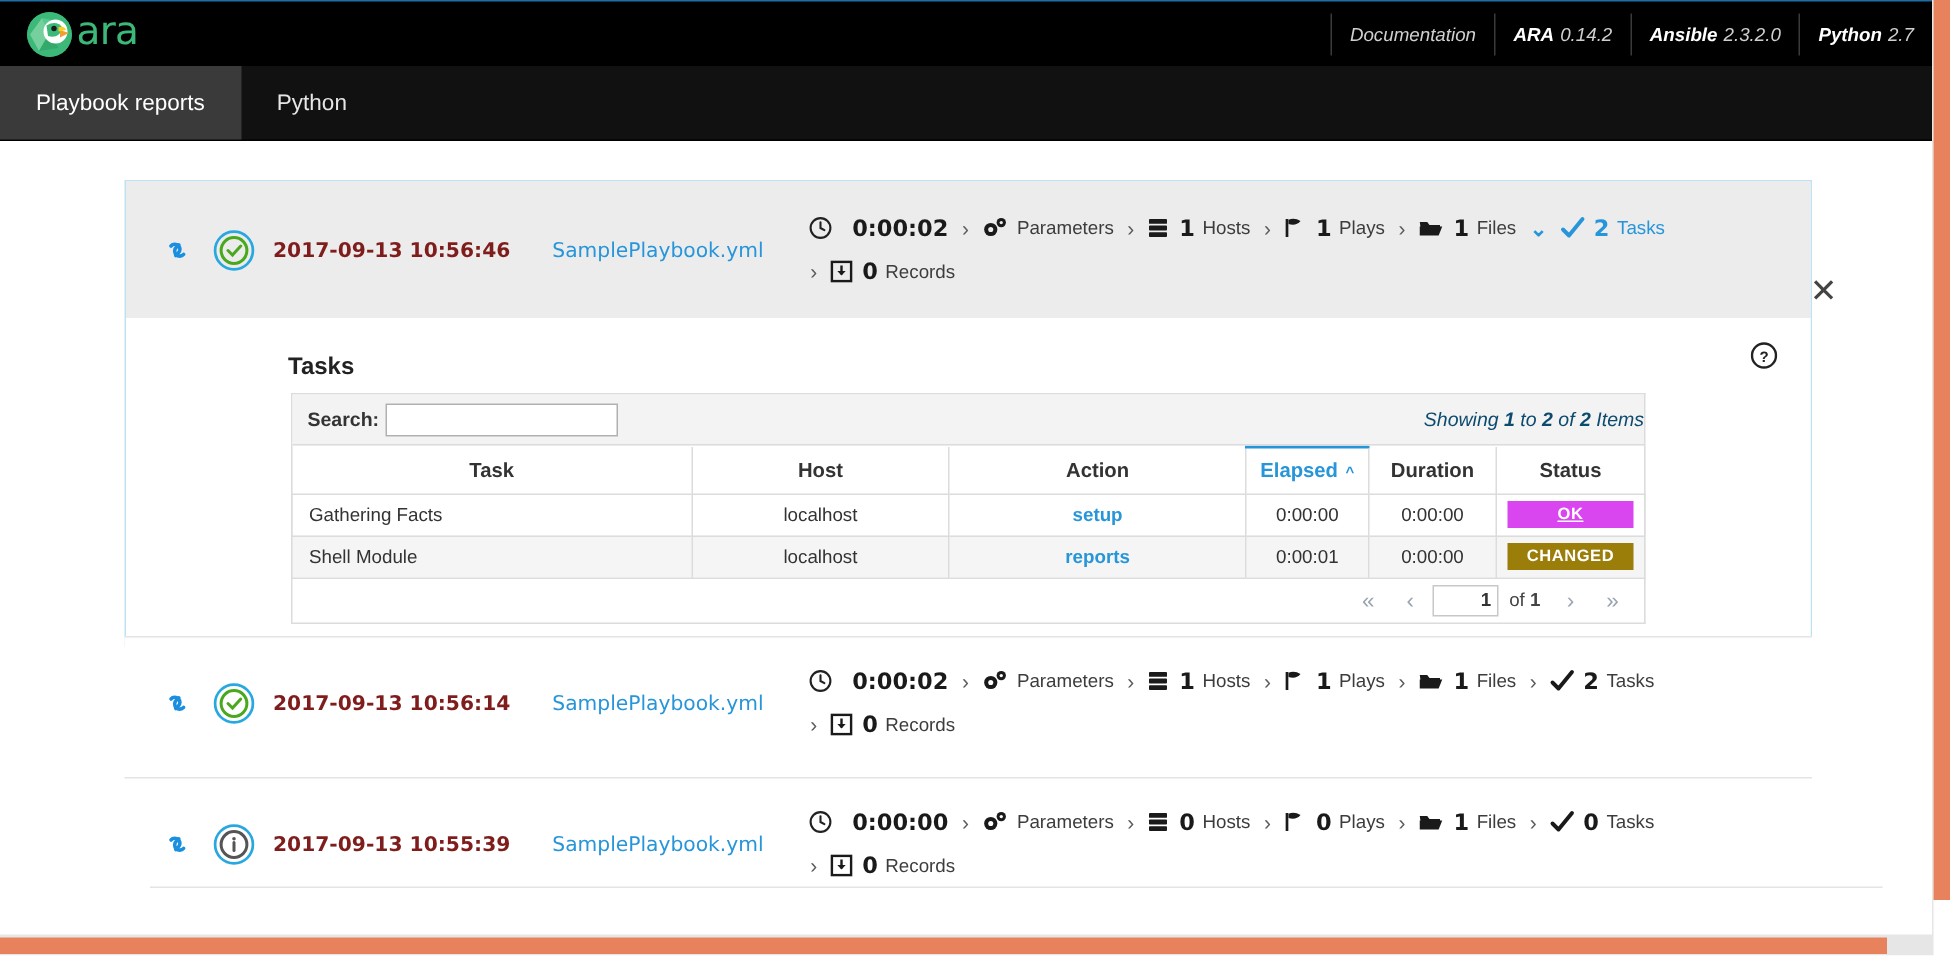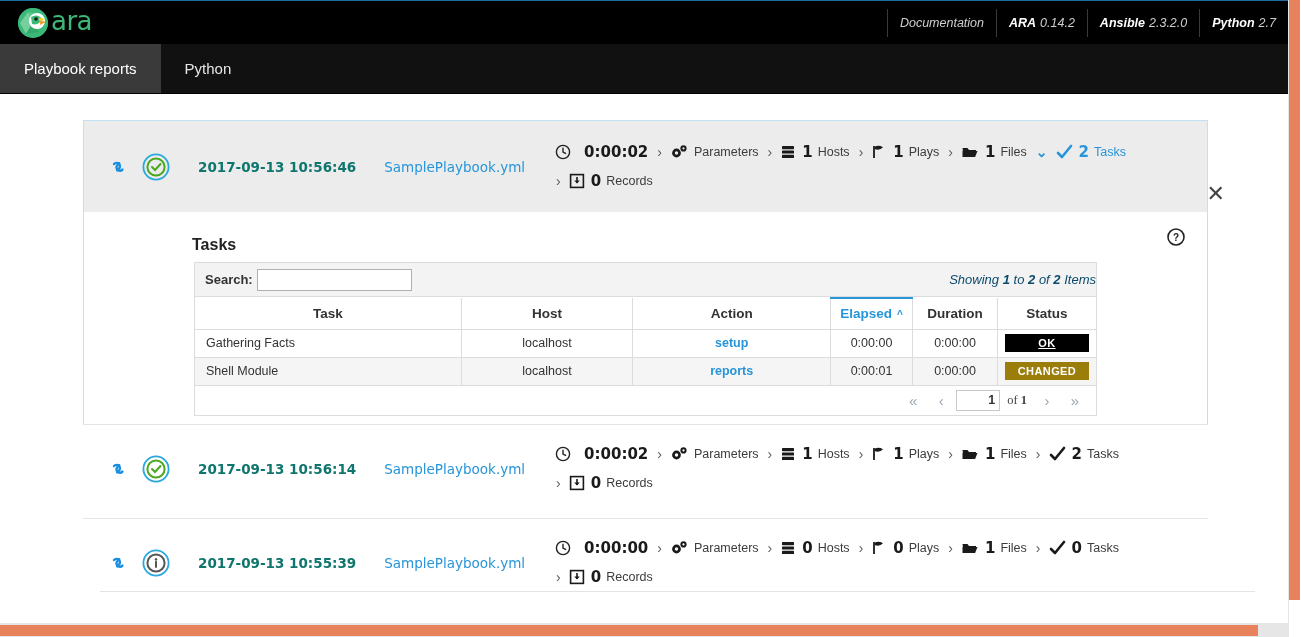--- a/index.html
+++ b/index.html
@@ -55,21 +55,21 @@
     position:relative;
   }
   .plain-row {
     position:absolute; left:83px; width:1125px; height:88px;
     display:flex; align-items:center; padding-left:25px;
     border-top:1px solid #e4e4e4; background:#fff;
   }
 
   .icon-link { width:26px; height:22px; flex:0 0 auto; }
   .status-circle { width:28px; height:28px; margin-left:8px; flex:0 0 auto;}
-  .stamp { font-size:13.5px; color:#0f766e; font-weight:bold; margin-left:28px; white-space:nowrap;
+  .stamp { font-size:13.5px; color:#7f1d1d; font-weight:bold; margin-left:12px; white-space:nowrap;
            font-family:"DejaVu Sans", sans-serif;}
   .pbname { font-size:13.5px; color:#2795d9; margin-left:28px; white-space:nowrap; cursor:pointer;
             font-family:"DejaVu Sans", sans-serif;}
 
   .stats { margin-left:30px; display:flex; flex-wrap:wrap; width:700px; row-gap:2px; }
   .stat { display:flex; align-items:center; height:27px; white-space:nowrap; }
   .stat .chev { color:#5c5c5c; font-size:14px; margin:0 8px 0 9px; }
   .stat .chev.down { color:#2795d9; font-weight:bold; }
   .stat .gi { margin-right:6px; display:flex; align-items:center; }
   .stat .num { font-size:15px; font-weight:bold; color:#1a1a1a; margin-right:5px;
@@ -105,31 +105,31 @@
   table.tbl th .caret { font-size:10px; margin-left:5px; color:#2795d9; }
   table.tbl td {
     font-size:12.5px; color:#333; height:28px; border:1px solid #dcdcdc; text-align:center;
     padding:0 6px;
   }
   table.tbl td.task { text-align:left; padding-left:11px; }
   table.tbl td.act { color:#2795d9; font-weight:bold; cursor:pointer; }
   table.tbl tr.alt td { background:#f5f5f5; }
   .badge { display:inline-block; min-width:84px; padding:3px 8px; color:#fff; font-size:11px;
            font-weight:bold; letter-spacing:0.4px; }
-  .badge.ok { background:#000000;text-decoration:underline; }
+  .badge.ok { background:#d946ef;text-decoration:underline; }
   .badge.changed { background:#9b7d0a; }
 
   .pager { height:30px; border:1px solid #dcdcdc; border-top:none; background:#fff;
            display:flex; align-items:center; justify-content:flex-end; padding-right:8px; gap:2px;
            width:903px; margin-left:-1px;}
   .pbtn { width:26px; height:22px; display:flex; align-items:center; justify-content:center;
           font-size:15px; color:#9aa4b0; cursor:pointer; }
   .pinput { width:44px; height:21px; border:1px solid #c8c8c8; text-align:right; font-size:12.5px;
             padding:0 4px; font-weight:bold; color:#333; font-family:"Liberation Sans",sans-serif;}
-  .pof { font-size:12.5px; color:#444; margin:0 5px;font-family:Liberation Serif, serif; }
+  .pof { font-size:12.5px; color:#444; margin:0 5px; }
   .pof b { font-weight:bold; }
 
   
   .vscroll { position:absolute; right:0; top:0; width:13px; height:637px; background:#fff;
              border-left:1px solid #e6e6e6;}
   .vthumb { position:absolute; right:1px; top:0; width:11px; height:600px; background:#e8825c; }
   .hscroll { position:absolute; left:0; bottom:0; width:1288px; height:14px; background:#e6e6e6; }
   .hthumb { position:absolute; left:0; bottom:1px; width:1258px; height:11px; background:#e8825c; }
   .bottom-rule { position:absolute; left:100px; bottom:22px; width:1155px; height:1px;
                  background:#e4e4e4; }

